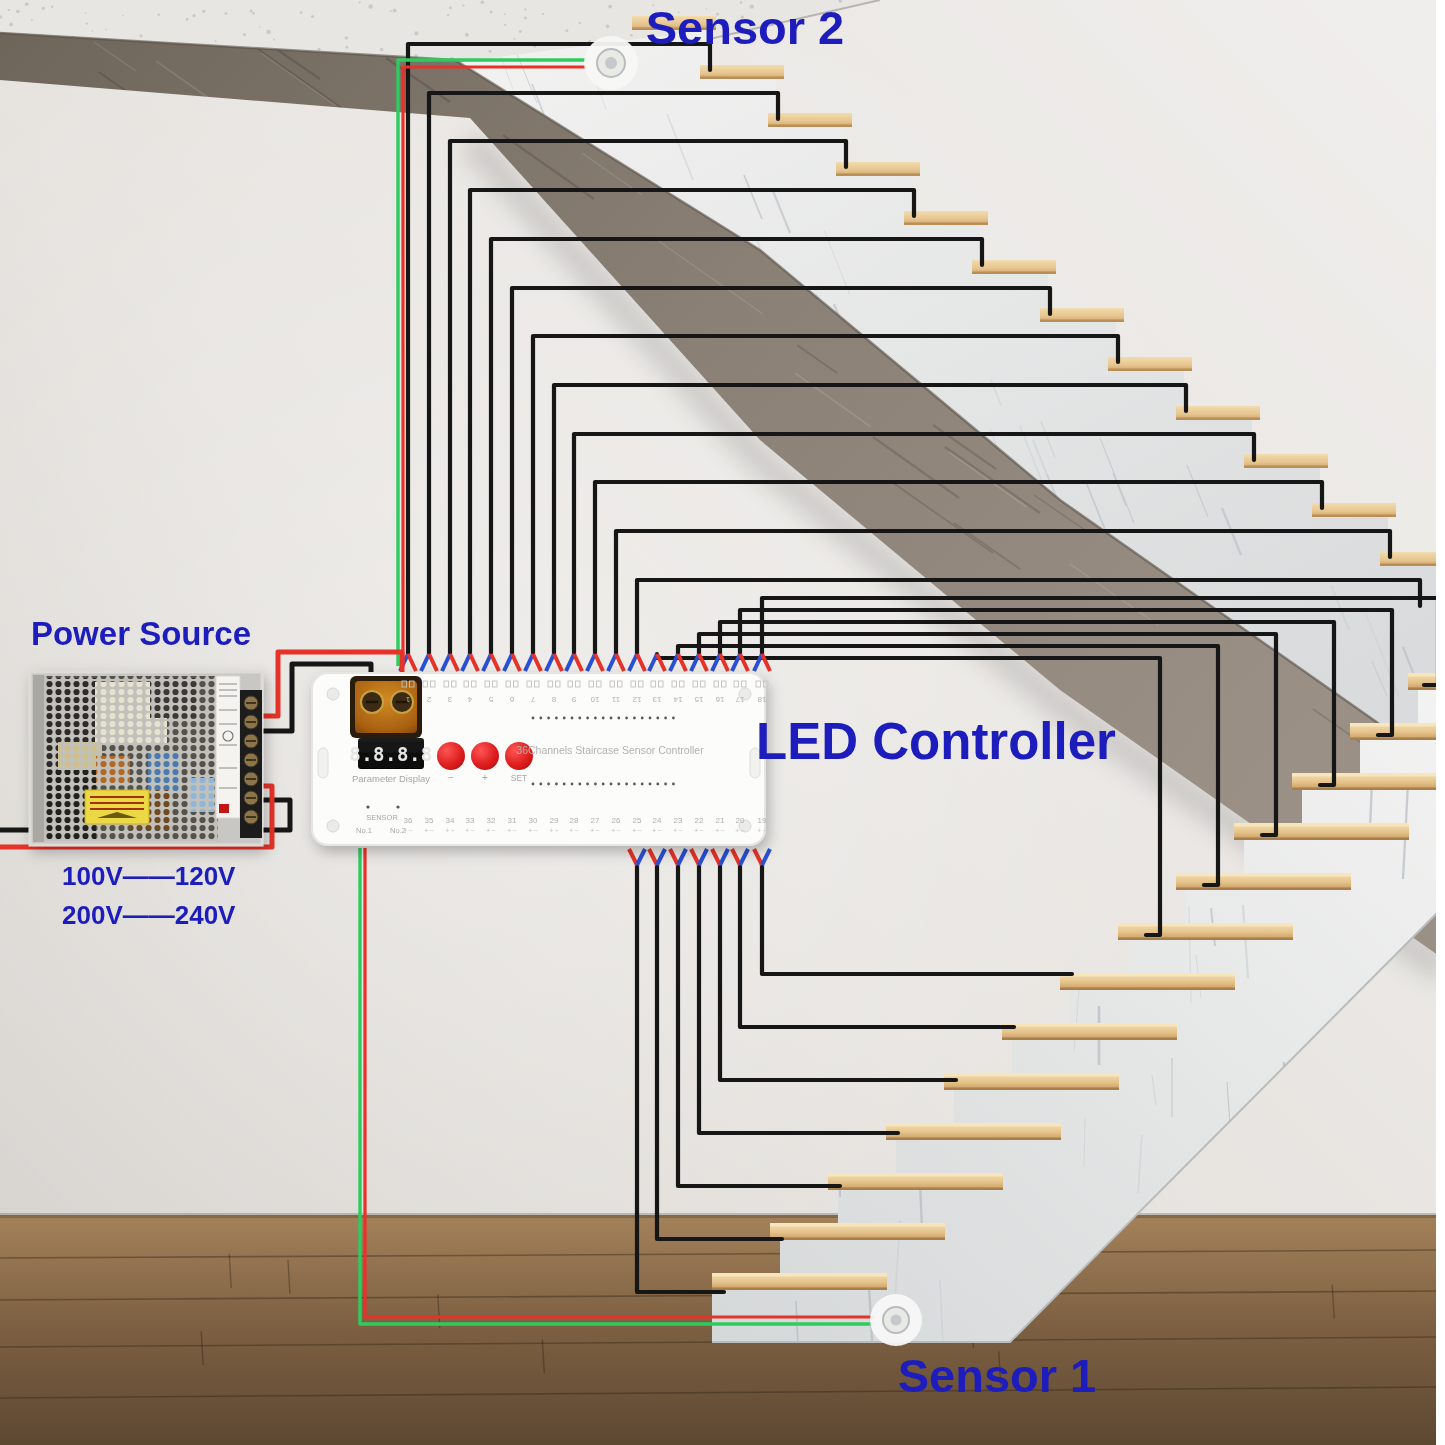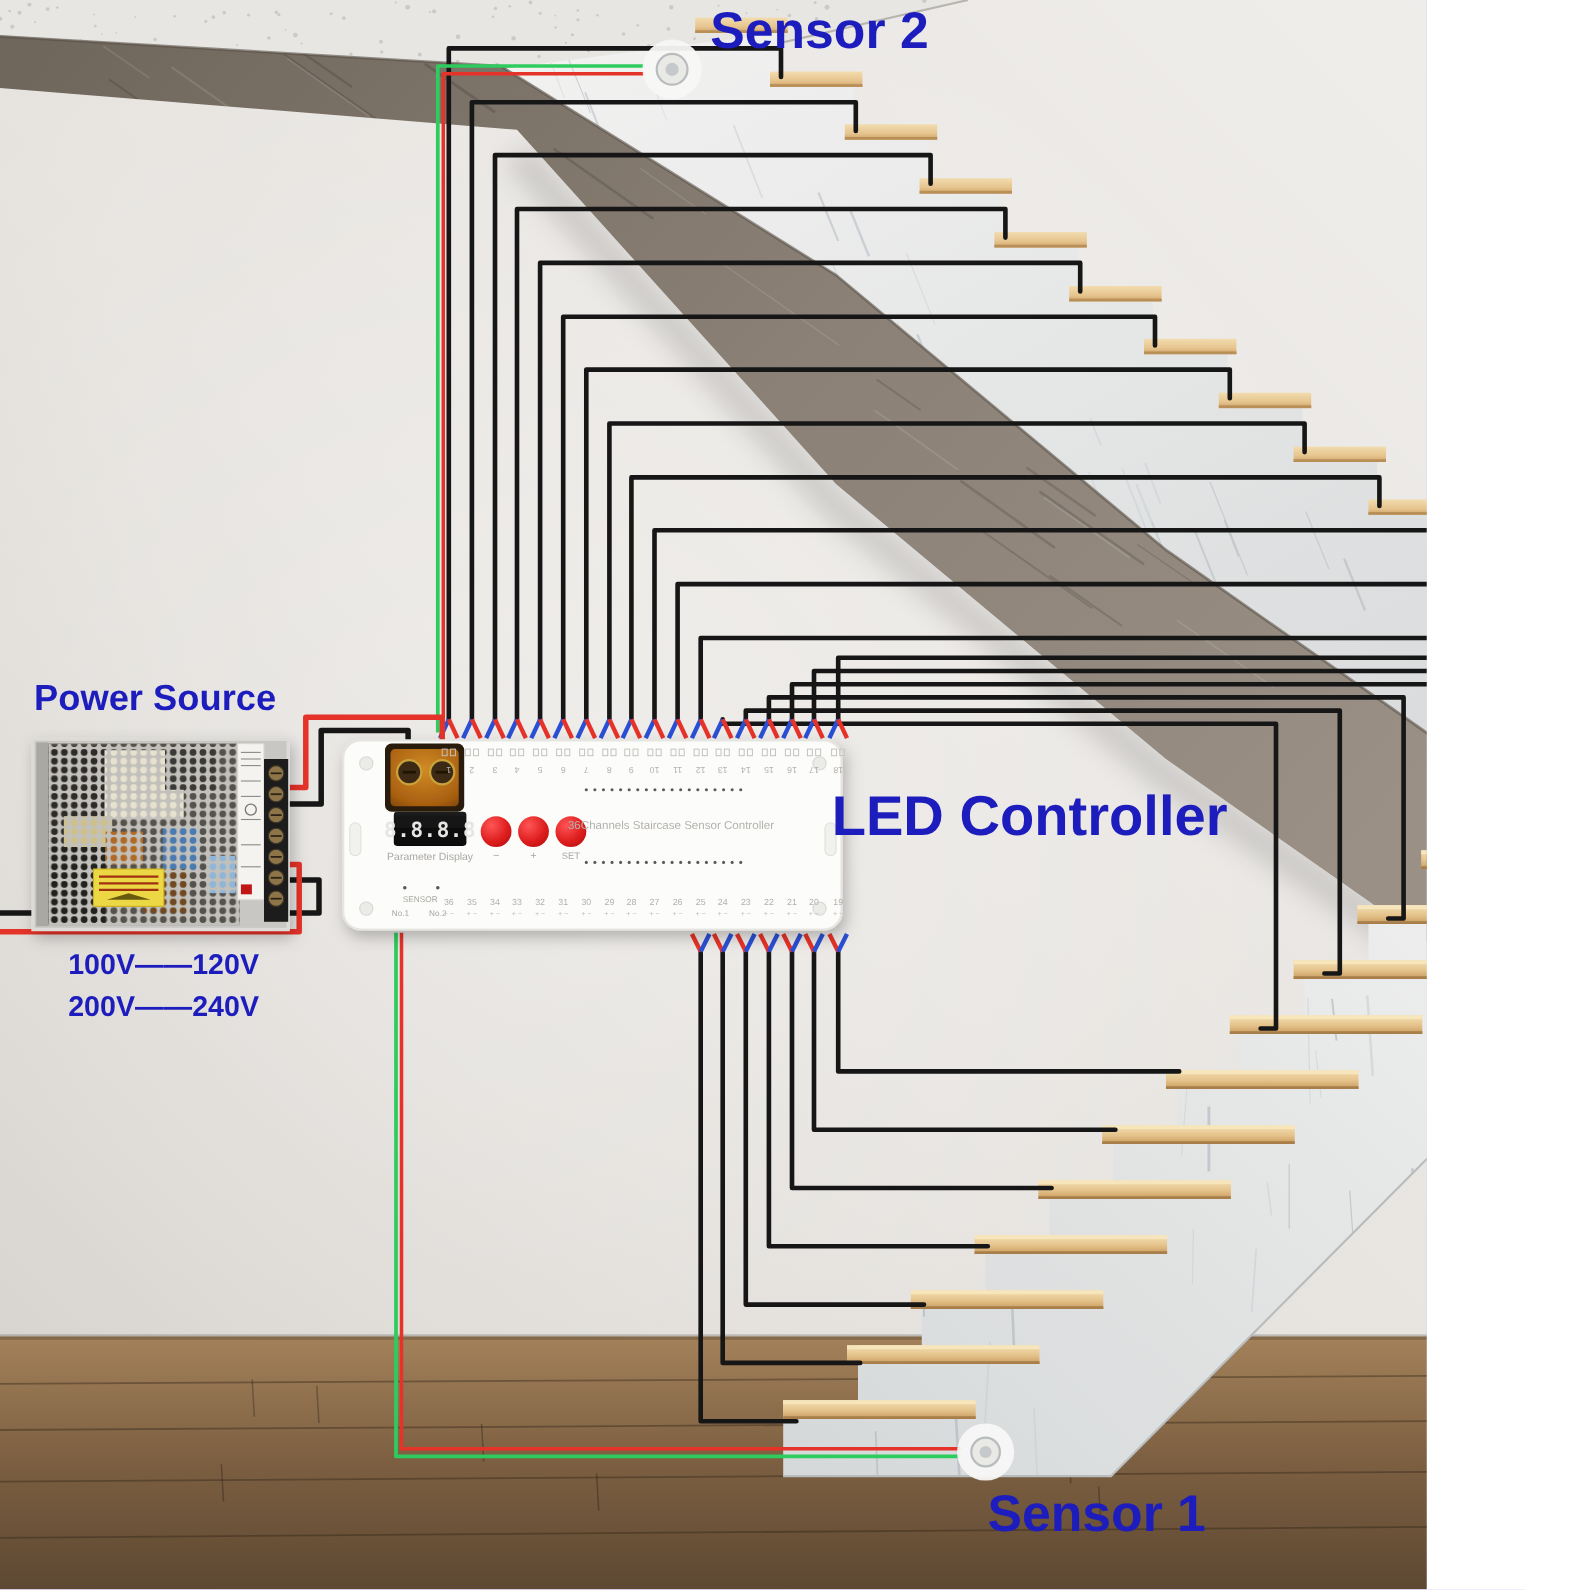--- a/index.html
+++ b/index.html
@@ -1,16 +1,16 @@
 <!DOCTYPE html>
 <html><head>
 <meta charset="utf-8">
 <style>
   html,body{margin:0;padding:0;background:#ffffff;}
-  .stage{position:relative;width:1297px;height:1445px;overflow:hidden;background:#c4b5fd;
+  .stage{position:relative;width:1436px;height:1445px;overflow:hidden;background:#1d4ed8;
          font-family:"Liberation Sans", sans-serif;}
   svg{position:absolute;left:0;top:0;display:block;}
   text{font-family:"Liberation Sans", sans-serif;}
 </style>
 </head>
 <body>
 
 <div class="stage">
 <svg id="scene" width="1445" height="1445" viewBox="0 0 1445 1445">
   <defs>

